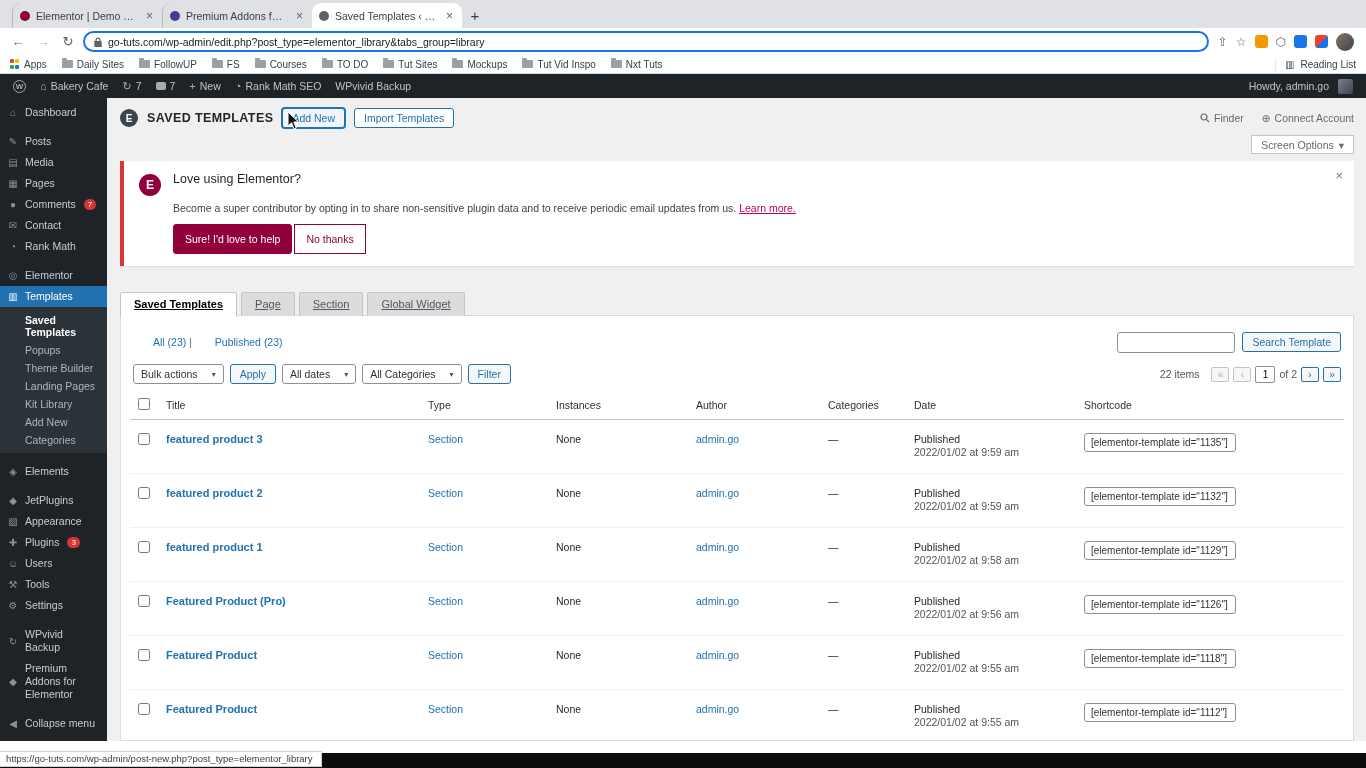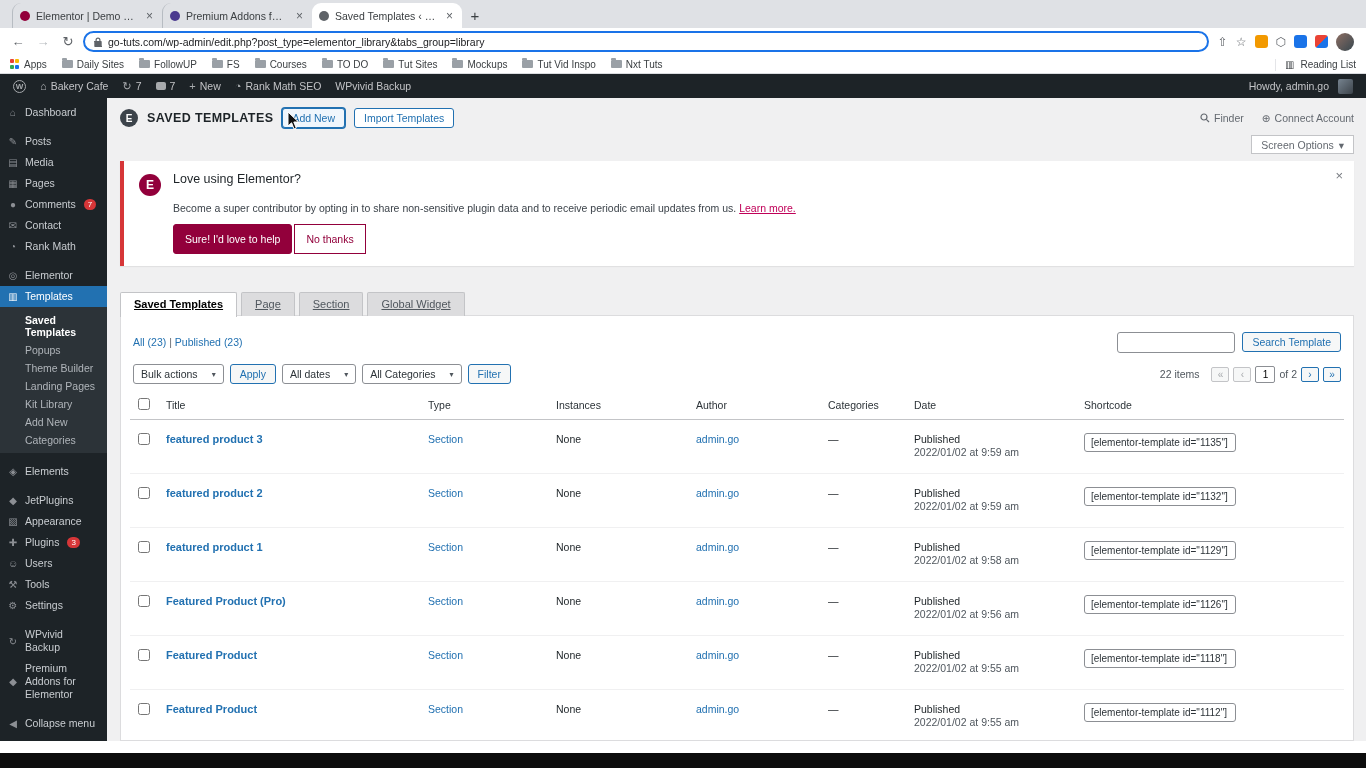--- a/index.html
+++ b/index.html
@@ -86,21 +86,21 @@
   .btn-el { background:#92003b; color:#fff; border:1px solid #92003b; font-size:10.5px; padding:4px 11px; border-radius:3px; font-family:inherit; }
   .btn-el-ghost { background:#fff; color:#92003b; border:1px solid #92003b; font-size:10.5px; padding:8px 11px; border-radius:0; font-family:inherit; }
 
   .nav-tabs { display:flex; gap:4px; margin-top:26px; position:relative; z-index:2; }
   .nav-tab { background:#dcdcde; border:1px solid #c3c4c7; border-bottom:none; color:#50575e; font-size:11px; padding:5px 13px 6px; border-radius:2px 2px 0 0; }
   .nav-tab.active { background:#fff; color:#000; font-weight:bold; margin-bottom:-1px; padding-bottom:7px; }
 
   .panel { background:#fff; border:1px solid #dcdcde; flex:1; margin-top:-1px; padding:0 9px; overflow:hidden; }
   .views-row { display:flex; align-items:center; margin-top:14px; padding:0 3px; height:24px; }
   .views { font-size:10.5px; color:#646970; }
-  .views a { color:#2271b1; text-decoration:none; }
+  .views a { color:#2271b1; text-decoration:none;margin-left:20px; }
   .search-box { margin-left:auto; display:flex; gap:7px; align-items:center; }
   .search-input { width:118px; height:21px; border:1px solid #8c8f94; border-radius:3px; padding:0 6px; font-size:10.5px; font-family:inherit; }
   .btn-secondary { background:#f6f7f7; border:1px solid #2271b1; color:#2271b1; font-size:10.5px; padding:3px 9px; border-radius:3px; font-family:inherit; white-space:nowrap; }
 
   .tablenav { display:flex; align-items:center; gap:6px; margin-top:8px; padding:0 3px; height:24px; font-size:10.5px; }
   .fake-select { background:#fff; border:1px solid #8c8f94; border-radius:3px; padding:3px 7px; display:flex; align-items:center; gap:14px; color:#2c3338; }
   .fake-select .caret { font-size:8px; color:#50575e; }
   .tablenav-pages { margin-left:auto; display:flex; align-items:center; gap:4px; color:#50575e; }
   .displaying-num { margin-right:8px; }
   .pg-btn { border:1px solid #c3c4c7; background:#f6f7f7; color:#a7aaad; min-width:18px; text-align:center; padding:1px 4px; border-radius:2px; font-size:10px; }
@@ -546,18 +546,19 @@
                 <td><input class="shortcode-input" readonly="" value="[elementor-template id=&quot;1095&quot;]" style=""></td>
               </tr>
             </tbody>
         </table>
 
       </div>
     </div>
   </div>
 
   <div class="letterbox"></div>
+  <div class="status-chip">https://go-tuts.com/wp-admin/post-new.php?post_type=elementor_library</div>
 
   <svg class="cursor" width="13" height="19" viewBox="0 0 13 19">
     <path d="M1 1 L1 15 L4.6 11.8 L7 18 L9.3 17 L6.8 11 L11.5 11 Z" fill="#111" stroke="#fff" stroke-width="1"></path>
   </svg>
 
 </div>
 
 </body></html>

